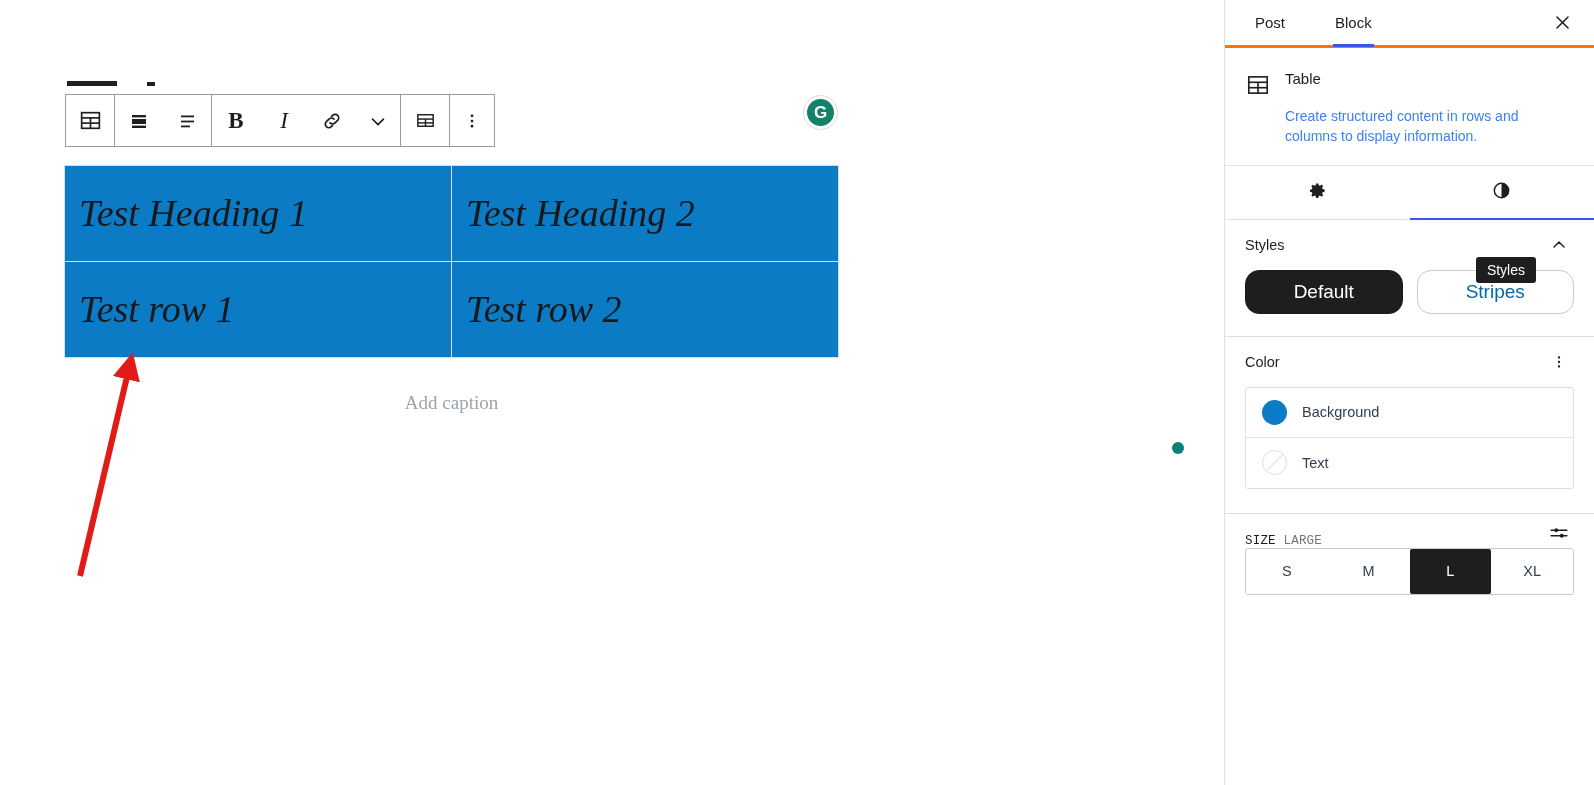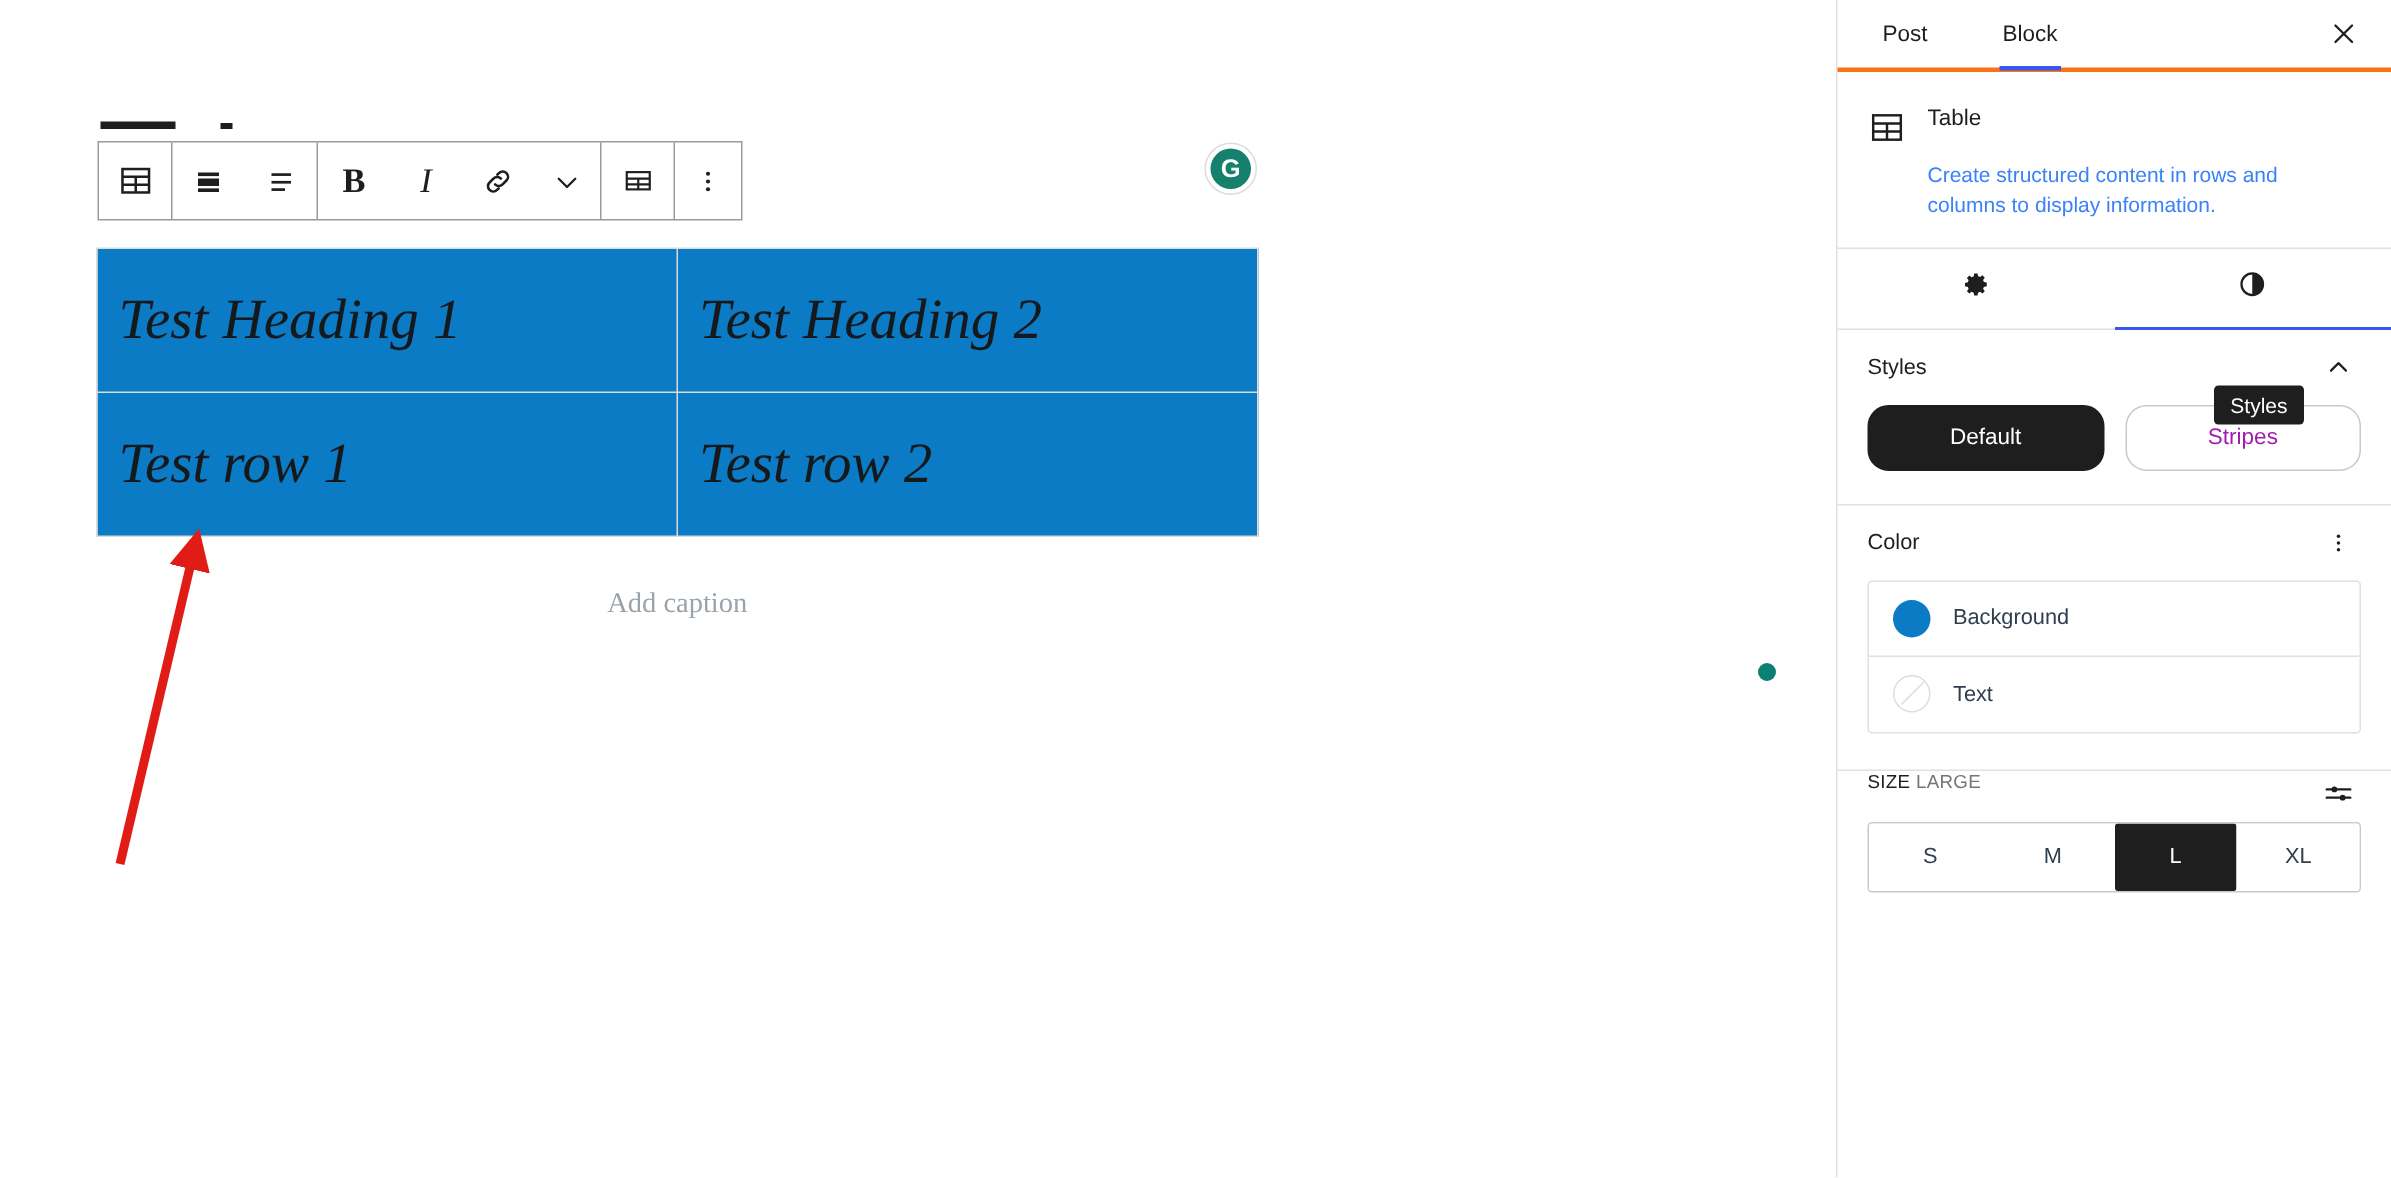--- a/index.html
+++ b/index.html
@@ -124,45 +124,45 @@
   #styles-panel { position:relative; padding-bottom:22px; }
   #styles-tooltip {
     position:absolute; right:58px; top:37px;
     background:#1e1e1e; color:#fff; font-size:14px;
     padding:5px 11px; border-radius:3px; white-space:nowrap;
     z-index:5;
   }
   #style-variations { display:flex; gap:14px; }
   .style-btn {
     flex:1; height:44px; display:flex; align-items:center; justify-content:center;
-    font-size:15px; border-radius:14px; cursor:pointer;
+    font-size:19px; border-radius:14px; cursor:pointer;
   }
   .style-btn.selected { background:#1e1e1e; color:#fff; border:1px solid #1e1e1e; }
-  .style-btn.unselected { background:#fff; color:#a21caf; border:1px solid #c9c9c9; }
+  .style-btn.unselected { background:#fff; color:#0369a1; border:1px solid #c9c9c9; }
 
   
   #color-panel { padding-bottom:24px; }
   #color-list { border:1px solid #e0e0e0; border-radius:3px; overflow:hidden; }
   .color-row {
     display:flex; align-items:center; gap:15px;
     height:50px; padding:0 16px; cursor:pointer;
     border-bottom:1px solid #e0e0e0;
   }
   .color-row:last-child { border-bottom:none; }
   .color-row .label { font-size:14.5px; color:#2f3e4e; }
   .swatch { width:25px; height:25px; border-radius:50%; flex:0 0 auto; }
   .swatch.empty { border:1px solid #ddd; background:#fff; position:relative; }
   .swatch.empty::after {
     content:""; position:absolute; left:50%; top:1px; bottom:1px; width:1px;
     background:#ddd; transform:rotate(45deg) translateX(-0.5px); transform-origin:center;
   }
 
   
   #typo-panel { padding-bottom:22px; border-bottom:none; }
-  #size-row { display:flex; align-items:flex-start; justify-content:space-between; height:34px; }
+  #size-row { display:flex; align-items:flex-end; justify-content:space-between; height:34px;font-family:Liberation Mono, monospace; }
   #size-label { font-size:12.5px; letter-spacing:0.2px; }
   #size-label .k { color:#1e1e1e; }
   #size-label .v { color:#757575; }
   #size-buttons {
     display:flex; border:1px solid #c9c9c9; border-radius:3px; height:47px; overflow:hidden;
   }
   .size-btn {
     flex:1; display:flex; align-items:center; justify-content:center;
     font-size:14.5px; color:#2f3e4e; cursor:pointer; background:#fff;
   }

